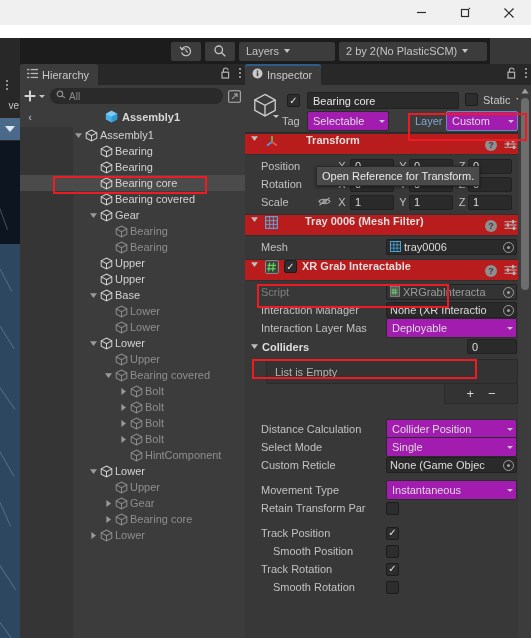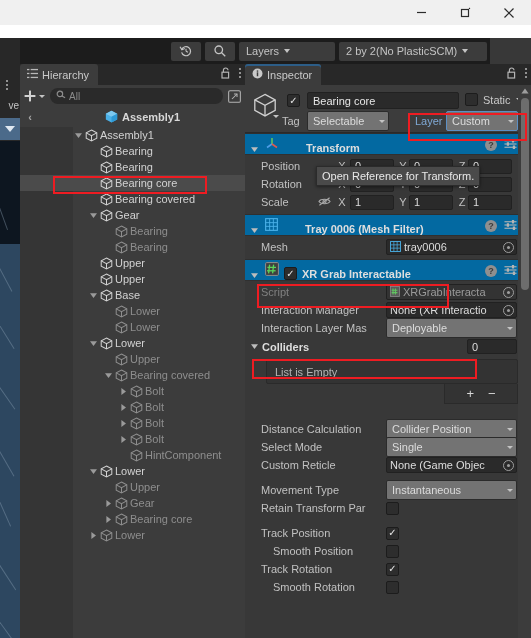--- a/index.html
+++ b/index.html
@@ -141,31 +141,31 @@
     background: #2a2a2a; border: 1px solid #212121; border-radius: 2px;
     display: flex; align-items: center; padding: 0 5px;
     font-size: 11px; color: #e6e6e6;
   }
   .chk-name { position: absolute; left: 42px; top: 9px; }
   .static-wrap { position: absolute; left: 220px; top: 8px; display: flex; align-items: center; gap: 5px; }
   .static-lab { font-size: 11px; color: #c9c9c9; }
   .tag-row { position: absolute; left: 0; top: 27px; width: 286px; height: 18px; display: flex; align-items: center; }
   .fieldlab { font-size: 11px; color: #c1c1c1; }
   .unity-drop {
-    background: #737373; border: 1px solid #2b2b2b; border-radius: 2px; height: 20px;
+    background: #a21caf; border: 1px solid #2b2b2b; border-radius: 2px; height: 20px;
     display: flex; align-items: center; justify-content: space-between;
     padding: 0 3px 0 5px; font-size: 11px; color: #dcdcdc;
   }
   .unity-drop.blue { border-color: #5c8fc4; }
 
   
   .comp-head {
-    position: relative; height: 22px; background: #0369a1;
+    position: relative; height: 22px; background: #b91c1c;
     border-top: 1px solid #2f2f2f; border-bottom: 1px solid #303030;
-    display: flex; align-items: flex-end; gap: 5px; padding-left: 4px;
+    display: flex; align-items: flex-start; gap: 5px; padding-left: 4px;
   }
   .comp-title { font-size: 11px; font-weight: bold; color: #dedede; }
   .comp-right { position: absolute; right: 5px; top: 0; height: 22px; display: flex; align-items: center; gap: 7px; }
   .help-ico {
     width: 12px; height: 12px; border-radius: 50%; background: #8f8f8f; color: #3c3c3c;
     font-size: 9px; font-weight: bold; display: flex; align-items: center; justify-content: center;
   }
   .comp-body { background: #383838; padding: 2px 0 3px 0; }
   .prow { position: relative; height: 18px; display: flex; align-items: center; font-size: 11px; color: #c1c1c1; }
   .plabel { position: absolute; left: 16px; width: 112px; overflow: hidden; white-space: nowrap; }

